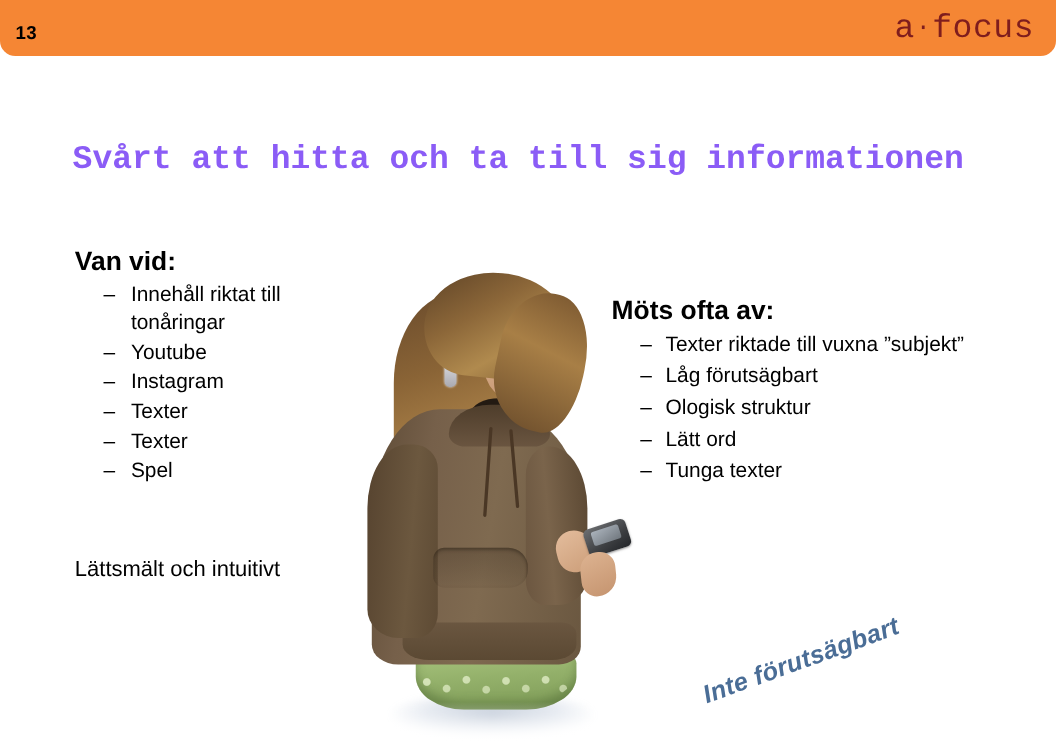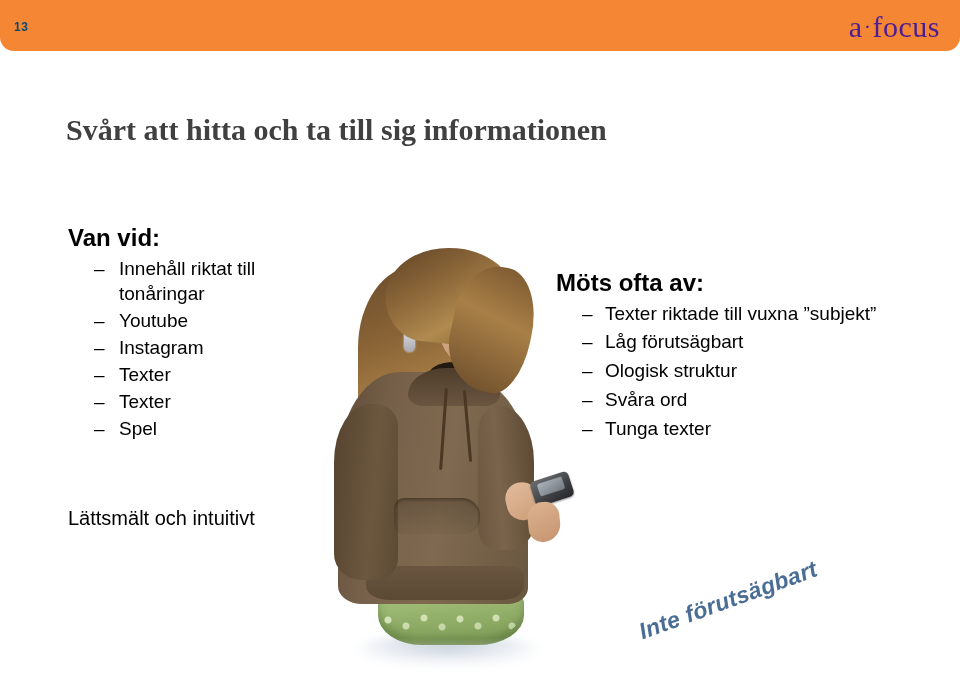--- a/index.html
+++ b/index.html
@@ -26,51 +26,51 @@
     width: 960px;
     height: 51px;
     background: #F58634;
     border-bottom-left-radius: 14px;
     border-bottom-right-radius: 14px;
   }
   #page-number {
     position: absolute;
     left: 14px;
     top: 21px;
-    color: #0c4a6e;
+    color: #000000;
     font-family: "Liberation Sans", sans-serif;
     font-weight: bold;
-    font-size: 12px;
+    font-size: 17px;
     letter-spacing: 0.5px;
     line-height: 1;
   }
   #logo {
     position: absolute;
     right: 20px;
     top: 12px;
-    color: #4c1d95;
-    font-family: Liberation Serif, serif;
+    color: #7f1d1d;
+    font-family: Liberation Mono, monospace;
     font-size: 30px;
     line-height: 1;
     letter-spacing: 0.5px;
     white-space: nowrap;
   }
   #logo .dot {
     font-size: 22px;
     vertical-align: 3px;
     padding: 0 1px;
   }
 
   
   #slide-title {
     position: absolute;
     left: 66px;
-    top: 92px;
-    color: #404040;
-    font-family: Liberation Serif, serif;
+    top: 108px;
+    color: #8b5cf6;
+    font-family: Liberation Mono, monospace;
     font-size: 30px;
     line-height: 1.2;
     white-space: nowrap;
   }
 
   
   .col-heading {
     color: #000000;
     font-family: "Liberation Sans", sans-serif;
     font-weight: bold;
@@ -398,21 +398,21 @@
       <li><span class="dash">–</span><span>Spel</span></li>
     </ul>
   </div>
 
   <div id="right-col">
     <div class="col-heading">Möts ofta av:</div>
     <ul class="dash-list">
       <li><span class="dash">–</span><span>Texter riktade till vuxna ”subjekt”</span></li>
       <li><span class="dash">–</span><span>Låg förutsägbart</span></li>
       <li><span class="dash">–</span><span>Ologisk struktur</span></li>
-      <li><span class="dash">–</span><span>Svåra ord</span></li>
+      <li><span class="dash">–</span><span>Lätt ord</span></li>
       <li><span class="dash">–</span><span>Tunga texter</span></li>
     </ul>
   </div>
 
   <div id="bottom-left-caption">Lättsmält och intuitivt</div>
 
   <div id="bottom-right-caption">
   </div>
 
   <div id="rotated-note">Inte förutsägbart</div>

